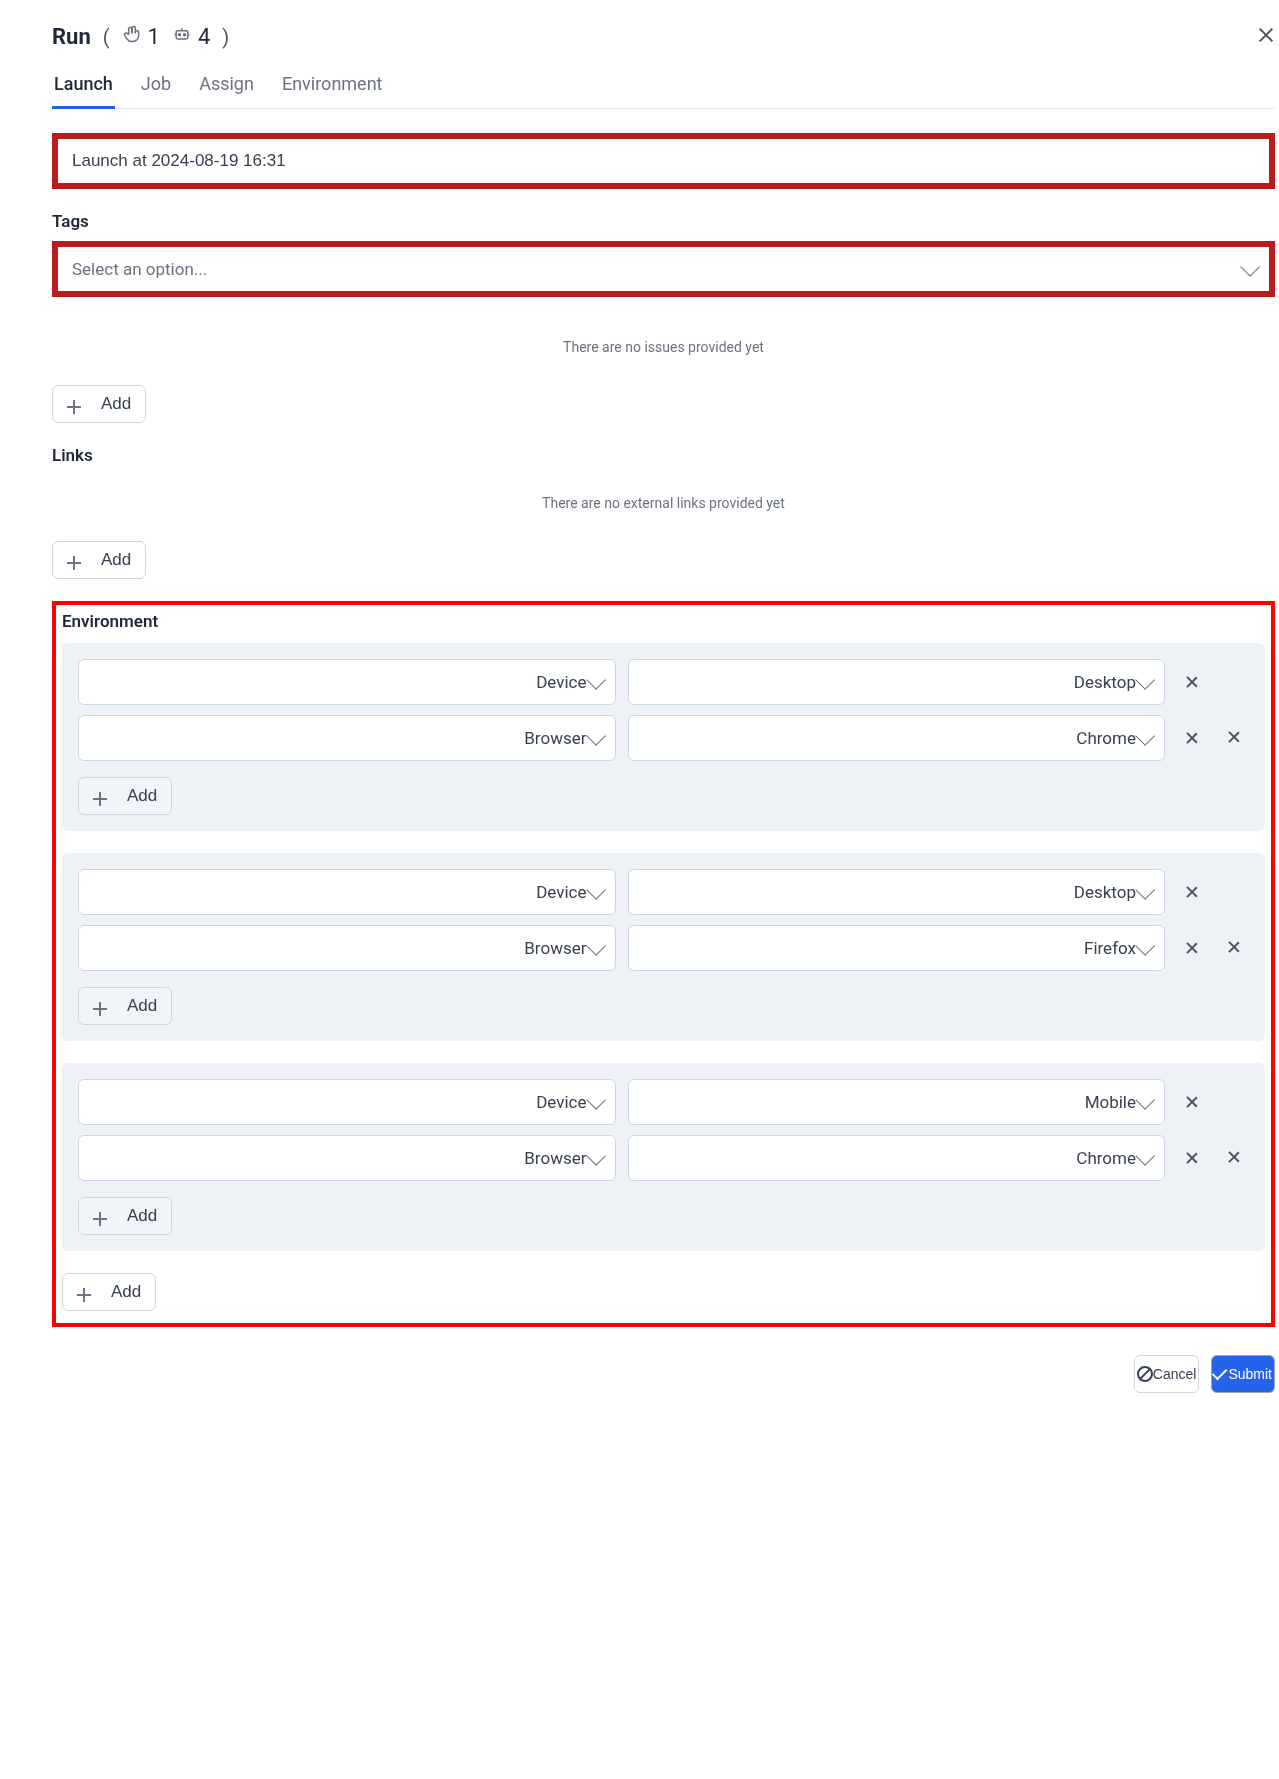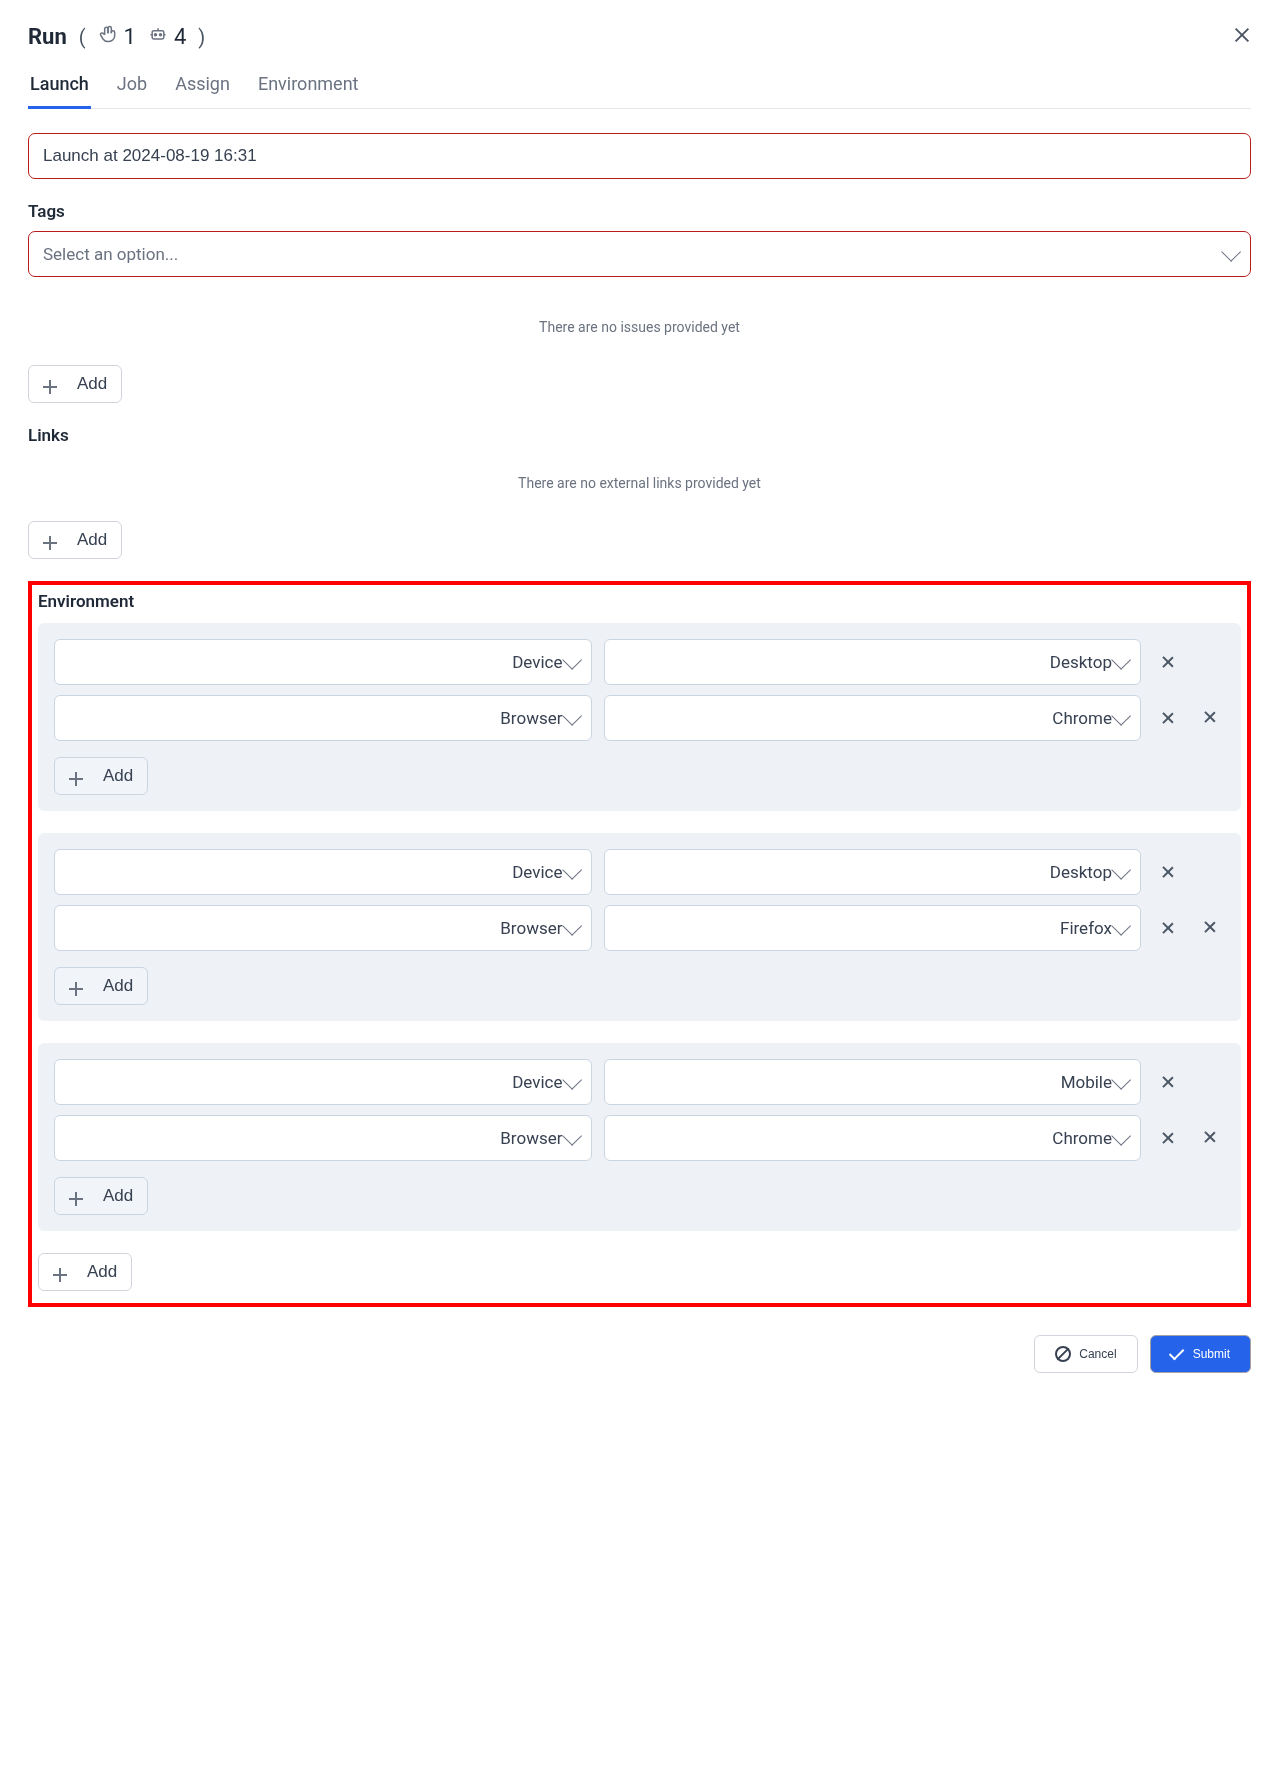--- a/index.html
+++ b/index.html
@@ -3,21 +3,21 @@
 <meta charset="utf-8">
 <style>
   * { box-sizing: border-box; margin: 0; padding: 0; }
   body {
     font-family: -apple-system, BlinkMacSystemFont, "Segoe UI", Roboto, Helvetica, Arial, sans-serif;
     background: #ffffff;
     color: #1f2937;
     width: 1279px;
     padding: 24px;
   }
-  .container { width: 100%; padding: 0 4px; }
+  .container { width: 100%; padding: 0 4px; margin-left: 24px; }
   .header-row {
     display: flex;
     align-items: center;
     justify-content: space-between;
     margin-bottom: 16px;
   }
   .title-cluster {
     display: flex;
     align-items: center;
     gap: 12px;
@@ -68,22 +68,22 @@
 
   .field-block { margin-bottom: 22px; }
   .field-label {
     font-size: 17px;
     font-weight: 600;
     color: #1f2937;
     margin-bottom: 10px;
   }
   .text-input, .select-input {
     width: 100%;
-    border: 1px solid #b91c1c;
-    border-radius: 7px;
+    border: 6px solid #b91c1c;
+    border-radius: 0;
     padding: 12px 14px;
     font-size: 17px;
     color: #374151;
     background: #fff;
   }
   .text-input::placeholder { color: #9ca3af; }
   .select-input {
     cursor: pointer;
     display: flex;
     align-items: center;
@@ -178,24 +178,23 @@
 
   .footer-row {
     display: flex;
     justify-content: flex-end;
     gap: 12px;
     margin-top: 28px;
   }
   .btn {
     display: inline-flex;
     align-items: center;
-    gap: 8px;
     border-radius: 6px;
-    padding: 10px 20px;
-    font-size: 12px;
+    padding: 10px 2px;
+    font-size: 14px;
     cursor: pointer;
   }
   .btn-cancel {
     border: 1px solid #d1d5db;
     background: #fff;
     color: #374151;
   }
   .btn-submit {
     border: 1px solid #a3a3a3;
     background: #2563eb;

